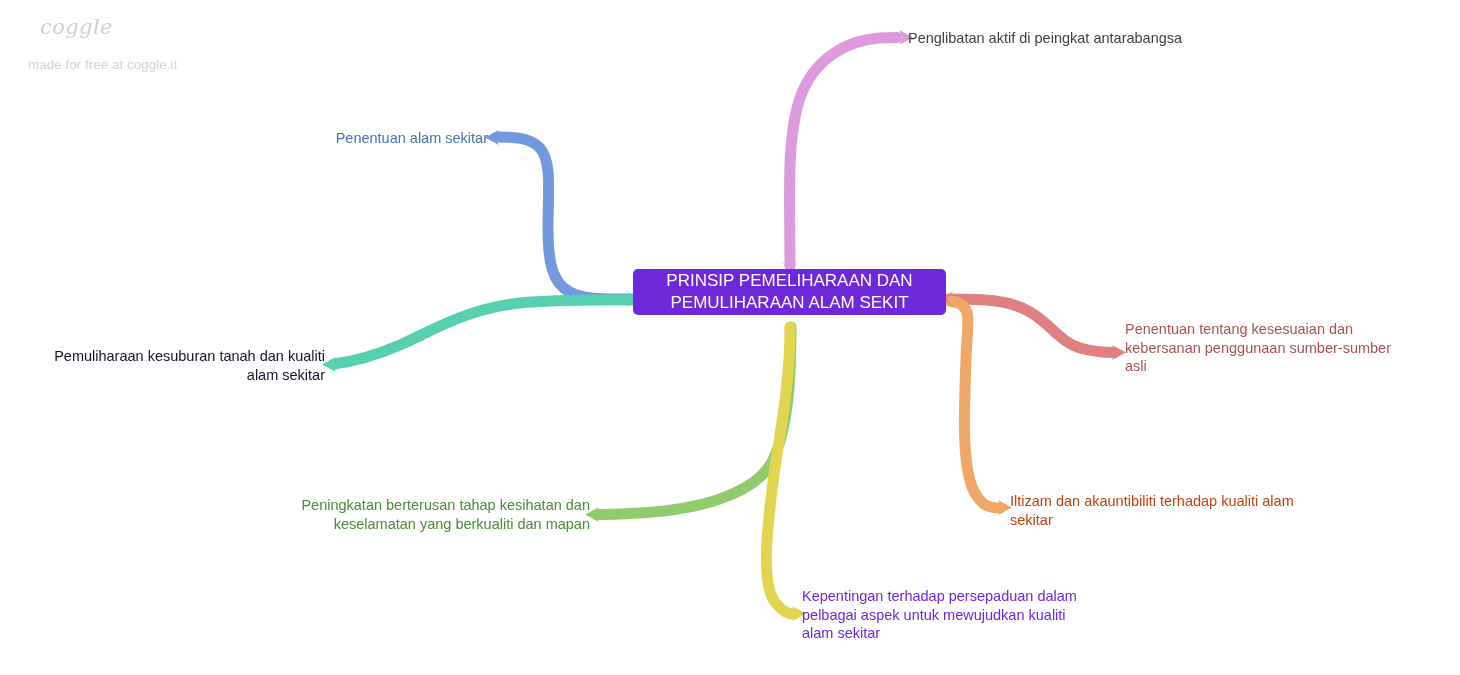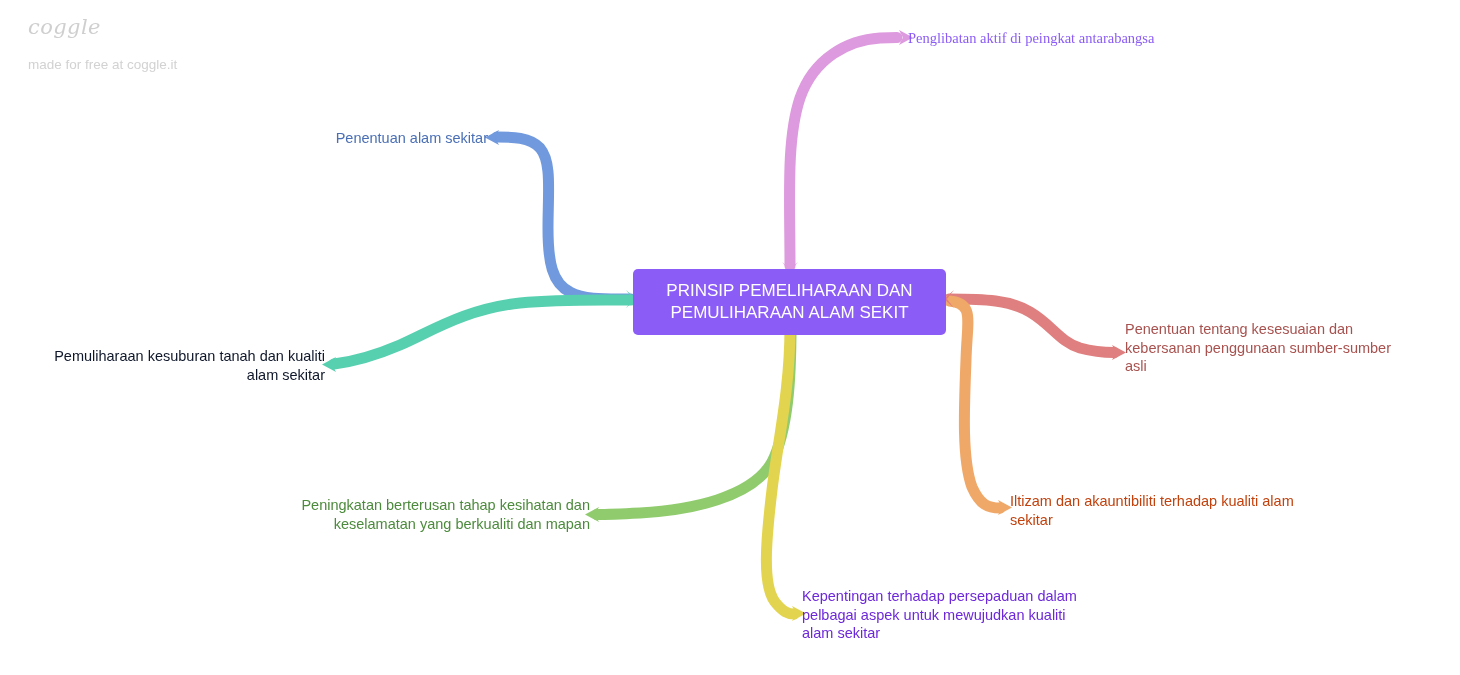--- a/index.html
+++ b/index.html
@@ -24,20 +24,21 @@
     width: 320px;
   }
   #brand-logo {
     font-family: "DejaVu Serif", serif;
     font-style: italic;
     font-size: 21px;
     color: #cfcfcf;
     letter-spacing: 0.4px;
     line-height: 26px;
     user-select: none;
+    margin-left: 12px;
   }
   #brand-tagline {
     font-family: "Liberation Sans", sans-serif;
     font-size: 13.5px;
     color: #d2d2d2;
     line-height: 18px;
     margin-top: 16px;
   }
 
   
@@ -48,22 +49,22 @@
     width: 1460px;
     height: 675px;
   }
 
   
   #root-node {
     position: absolute;
     left: 633px;
     top: 269px;
     width: 313px;
-    height: 66px;
-    background: #8b5cf6;
+    height: 46px;
+    background: #6d28d9;
     border-radius: 5px;
     box-sizing: border-box;
     display: flex;
     align-items: center;
     justify-content: center;
   }
   #root-node-label {
     color: #ffffff;
     font-size: 17px;
     line-height: 22px;
@@ -76,21 +77,21 @@
   .leaf {
     position: absolute;
     font-size: 14.5px;
     line-height: 18.6px;
   }
   .leaf-left  { text-align: right; }
   .leaf-right { text-align: left; }
 
   
   #leaf-penjagaan        { left: 230px;  top: 129px; width: 258px; color: #4a6fb5; }
-  #leaf-penglibatan      { left: 908px;  top: 29px;  width: 420px; color: #8b5cf6; font-family: Liberation Serif, serif; }
+  #leaf-penglibatan      { left: 908px;  top: 29px;  width: 420px; color: #404040; }
   #leaf-pemuliharaan     { left: 25px;   top: 347px; width: 300px; color: #0f172a; }
   #leaf-penentuan        { left: 1125px; top: 320px; width: 286px; color: #a8524f; }
   #leaf-iltizam          { left: 1010px; top: 492px; width: 310px; color: #c2410c; }
   #leaf-peningkatan      { left: 280px;  top: 496px; width: 310px; color: #4c8a3c; }
   #leaf-kepentingan      { left: 802px;  top: 587px; width: 290px; color: #6d28d9; }
 </style>
 </head>
 <body>
 
 <div id="branding">

